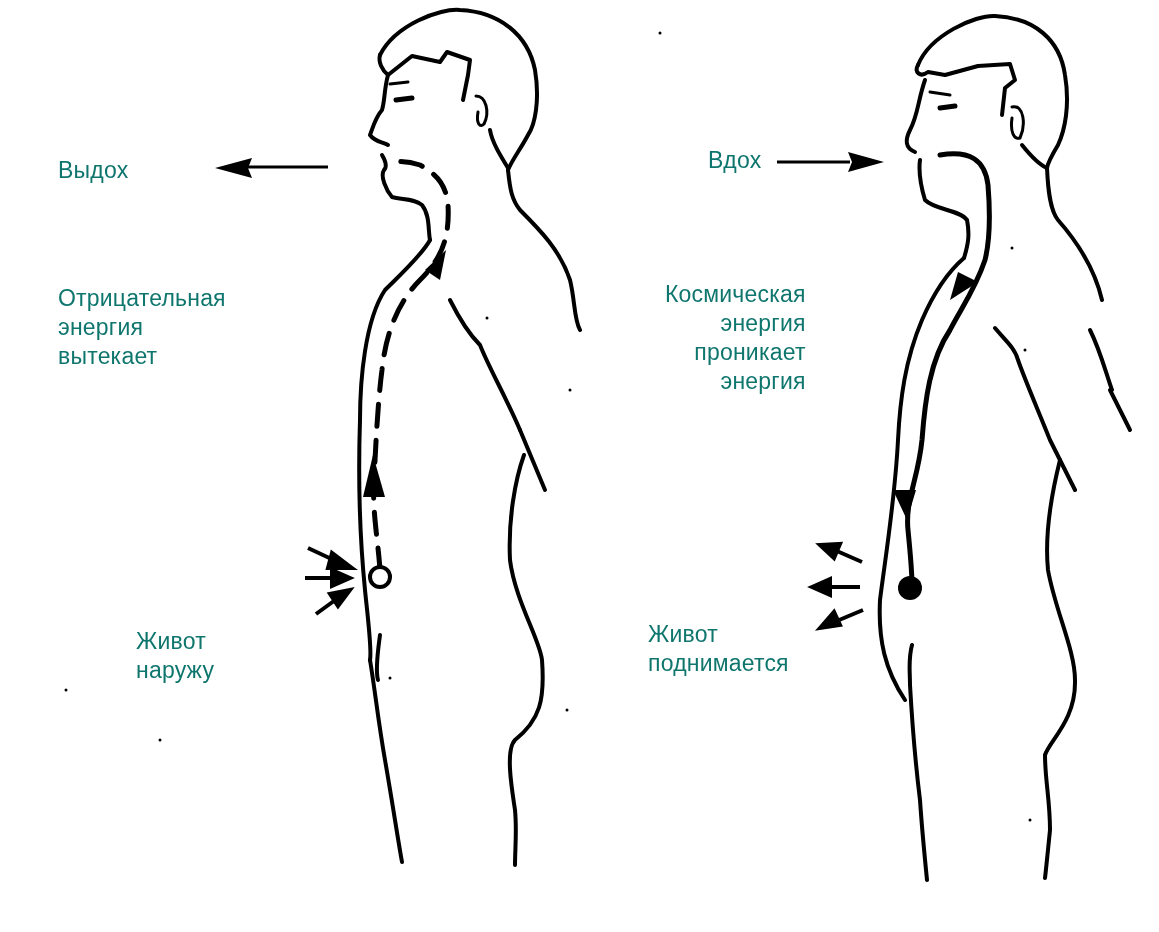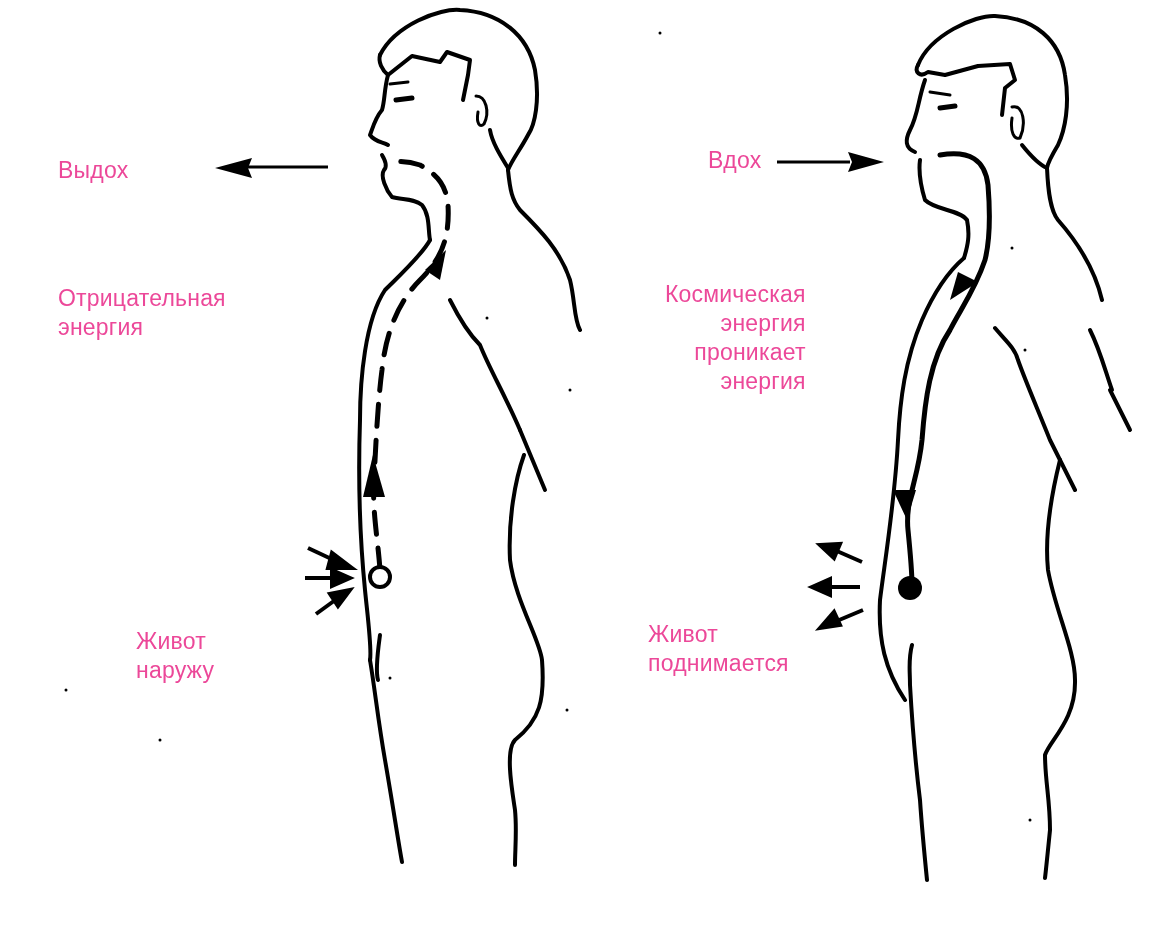--- a/index.html
+++ b/index.html
@@ -1,19 +1,19 @@
 <!DOCTYPE html>
 <html><head>
 <meta charset="utf-8">
 <style>
   html, body { margin:0; padding:0; background:#ffffff; }
   body { width:1159px; height:932px; position:relative; overflow:hidden;
          font-family:"Liberation Sans", "DejaVu Sans", sans-serif; color:#000; }
   svg.figure { position:absolute; left:0; top:0; width:1159px; height:932px; }
-  .label { position:absolute; font-size:23px; line-height:29px; font-weight:normal; color:#ec4899; letter-spacing:0.2px; }
+  .label { position:absolute; font-size:23px; line-height:29px; font-weight:normal; color:#0f766e; letter-spacing:0.2px; }
   .label span { display:block; white-space:nowrap; }
 </style>
 </head>
 <body>
 
 <svg class="figure" viewBox="0 0 1159 932" xmlns="http://www.w3.org/2000/svg">
   <defs>
     <marker id="ah" viewBox="0 0 10 10" refX="8" refY="5" markerWidth="6" markerHeight="6" orient="auto">
       <path d="M0,0 L10,5 L0,10 L3,5 Z" fill="#000"></path>
     </marker>
@@ -127,20 +127,21 @@
     <circle cx="1030" cy="820" r="1.5"></circle>
   </g>
 </svg>
 
 <div class="label" style="left:58px; top:156px;">
   <span>Выдох</span>
 </div>
 <div class="label" style="left:58px; top:284px;">
   <span>Отрицательная</span>
   <span>энергия</span>
+  <span>вытекает</span>
 </div>
 <div class="label" style="left:136px; top:627px;">
   <span>Живот</span>
   <span>наружу</span>
 </div>
 
 <div class="label" style="left:680px; top:146px;margin-left:28px;">
   <span>Вдох</span>
 </div>
 <div class="label" style="left:665px; top:280px;text-align:right;">

